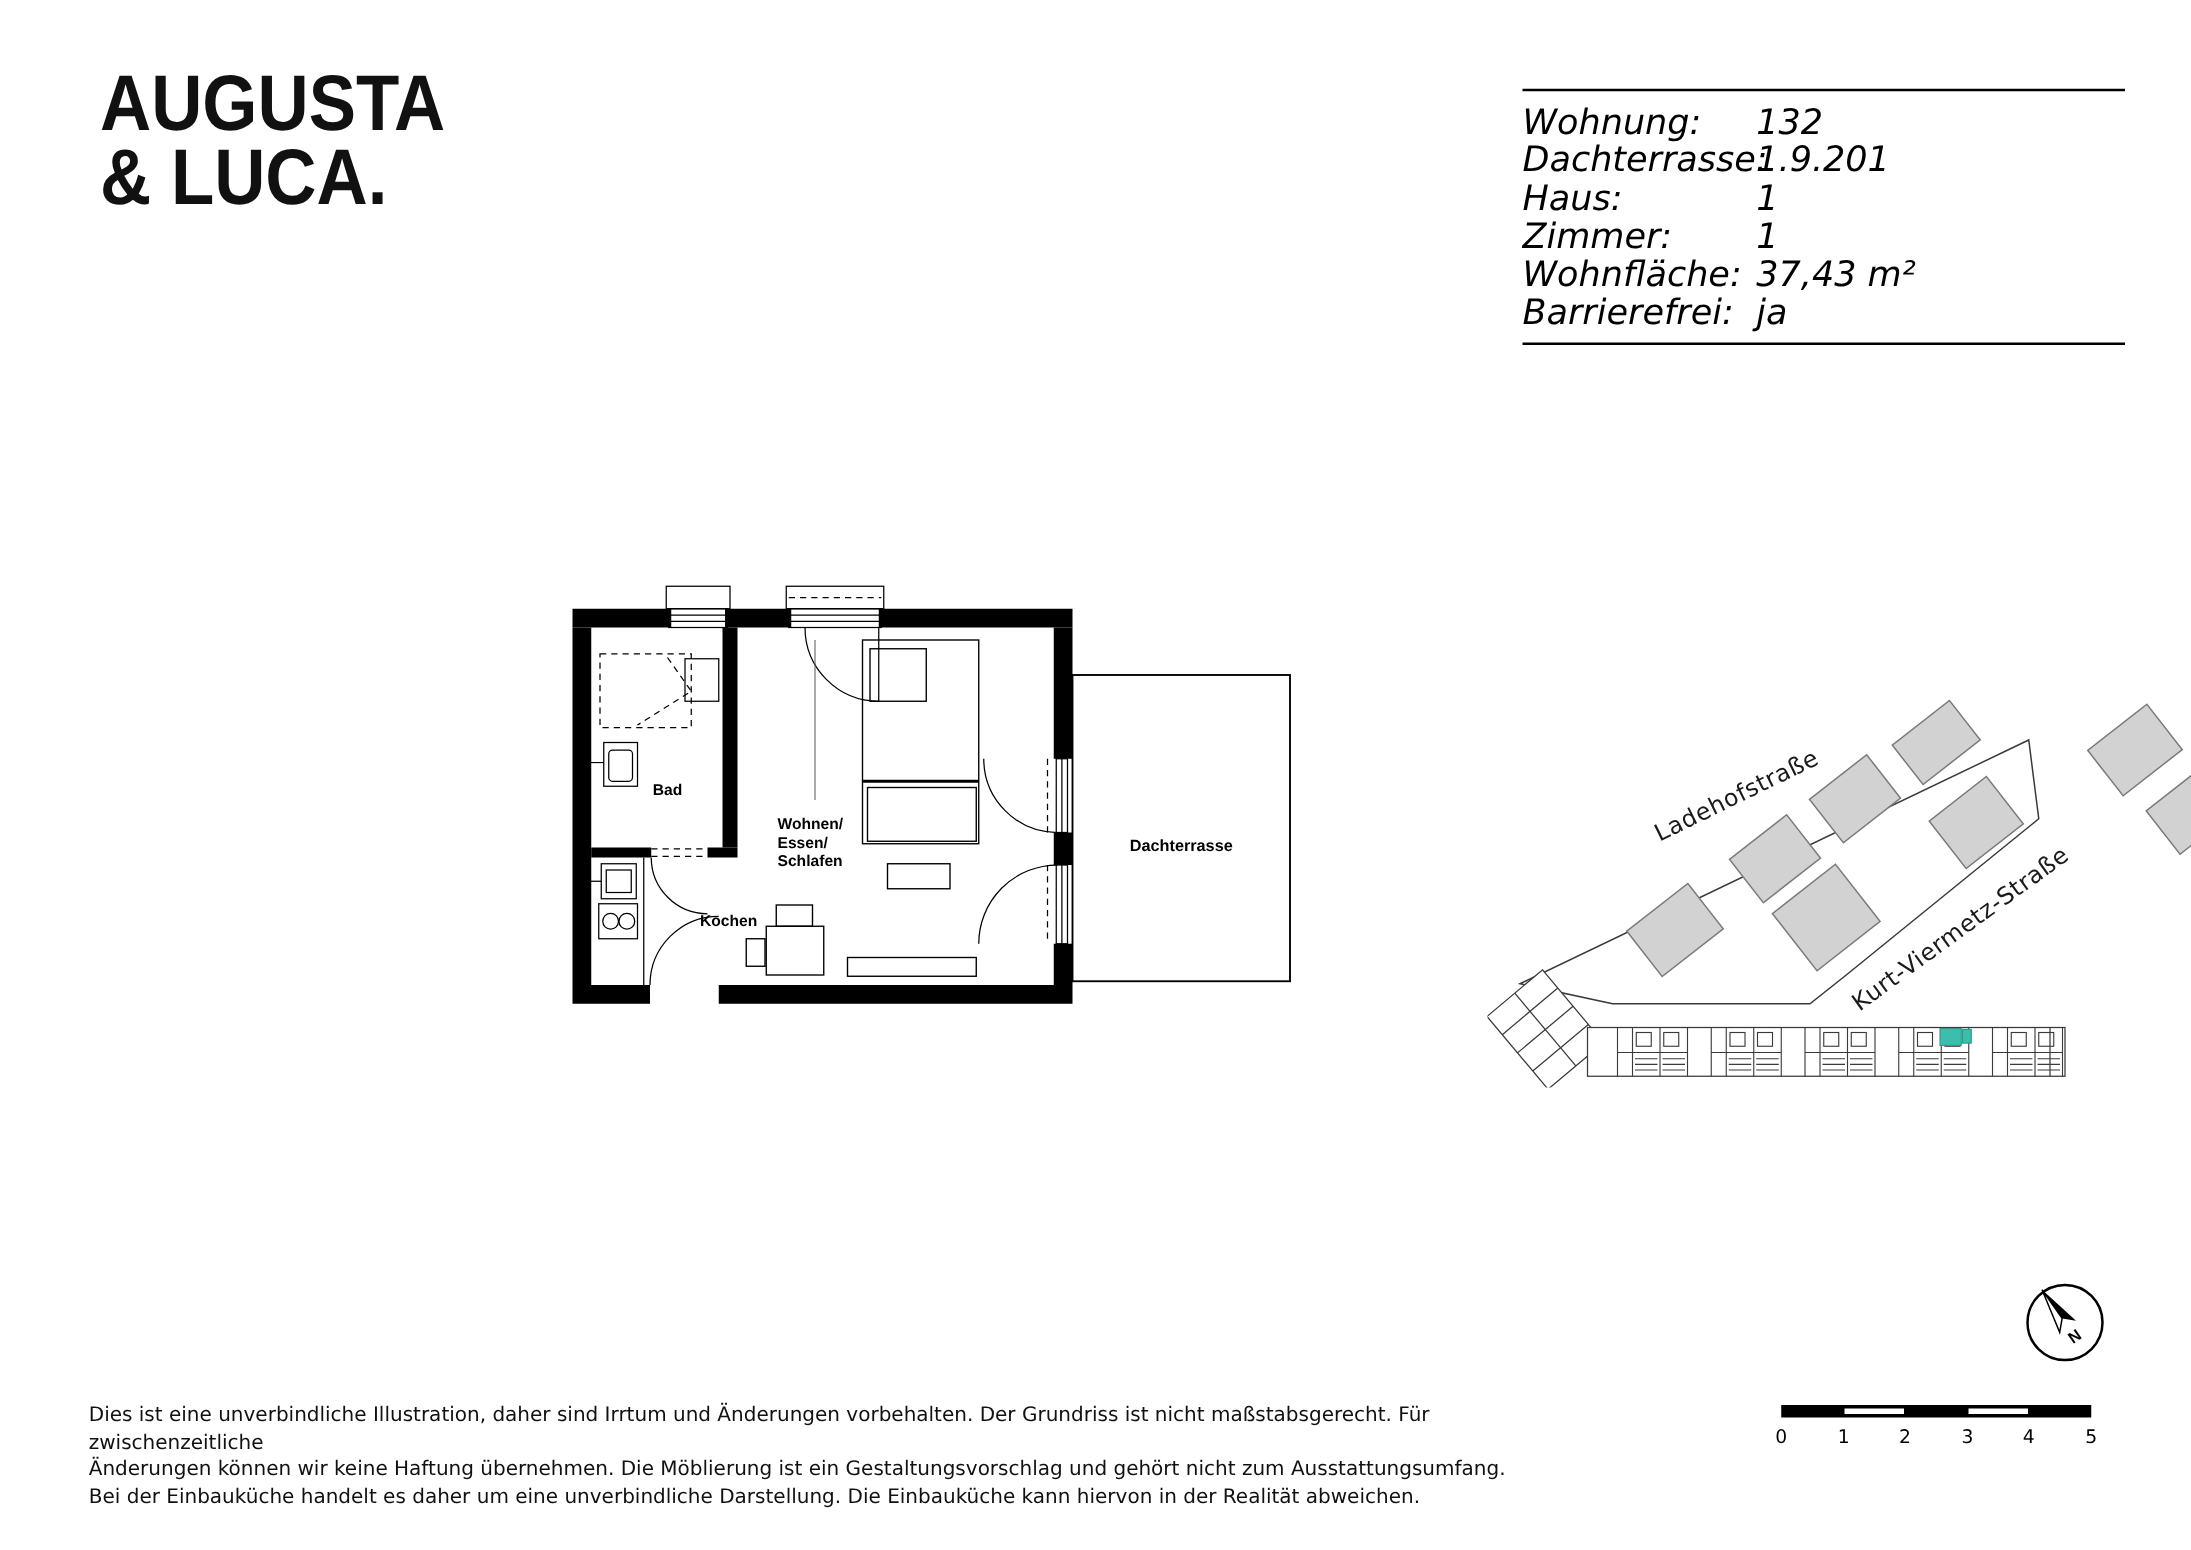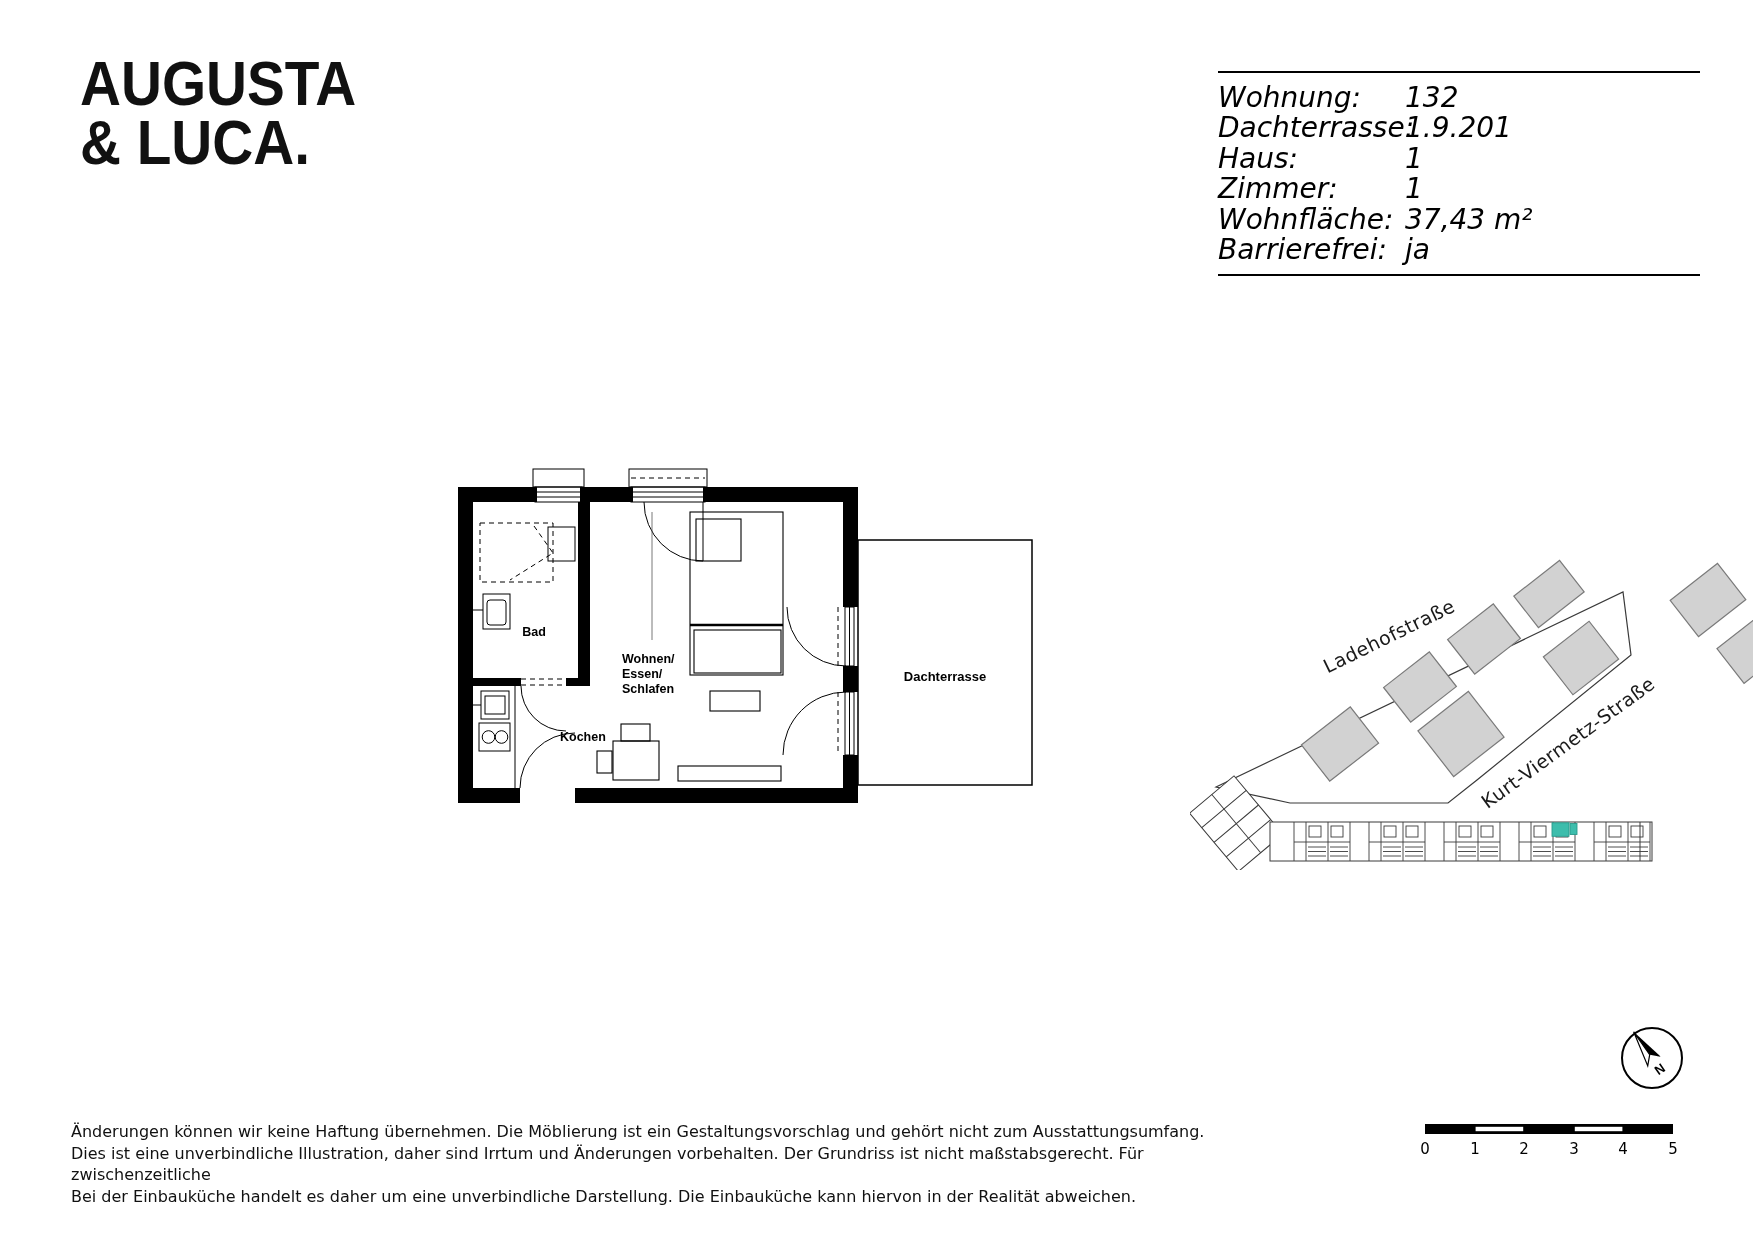--- a/index.html
+++ b/index.html
@@ -261,16 +261,16 @@
     <text class="scale-num" x="1425" y="1154" text-anchor="middle">0</text>
     <text class="scale-num" x="1475" y="1154" text-anchor="middle">1</text>
     <text class="scale-num" x="1524" y="1154" text-anchor="middle">2</text>
     <text class="scale-num" x="1574" y="1154" text-anchor="middle">3</text>
     <text class="scale-num" x="1623" y="1154" text-anchor="middle">4</text>
     <text class="scale-num" x="1673" y="1154" text-anchor="middle">5</text>
   </g>
 </svg>
 
 <div class="disclaimer">
+  <div>Dies ist eine unverbindliche Illustration, daher sind Irrtum und Änderungen vorbehalten. Der Grundriss ist nicht maßstabsgerecht. Für zwischenzeitliche</div>
   <div>Änderungen können wir keine Haftung übernehmen. Die Möblierung ist ein Gestaltungsvorschlag und gehört nicht zum Ausstattungsumfang.</div>
-  <div>Dies ist eine unverbindliche Illustration, daher sind Irrtum und Änderungen vorbehalten. Der Grundriss ist nicht maßstabsgerecht. Für zwischenzeitliche</div>
   <div>Bei der Einbauküche handelt es daher um eine unverbindliche Darstellung. Die Einbauküche kann hiervon in der Realität abweichen.</div>
 </div>
 
 </body></html>

